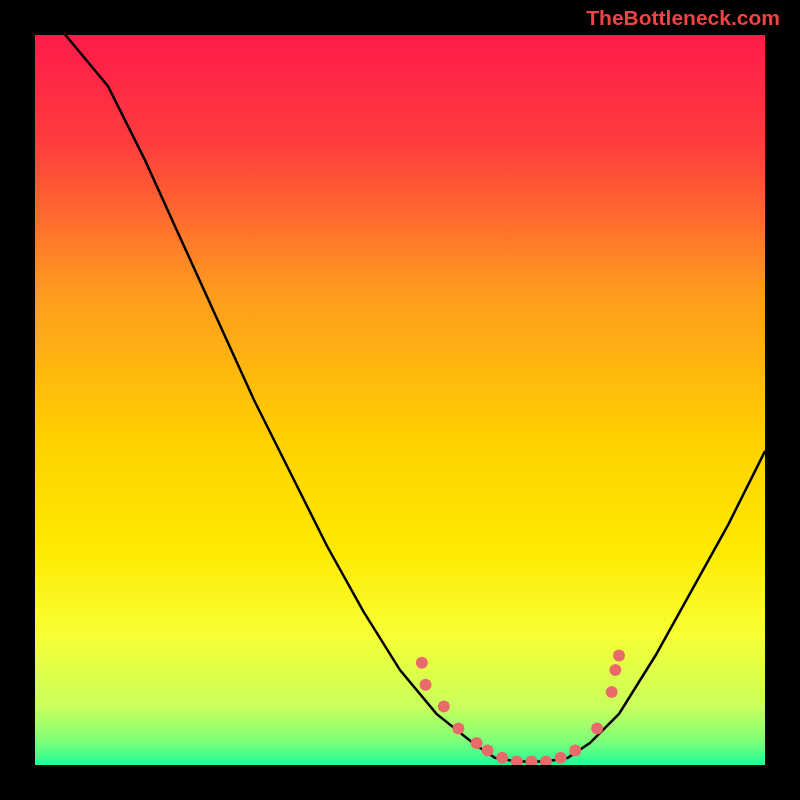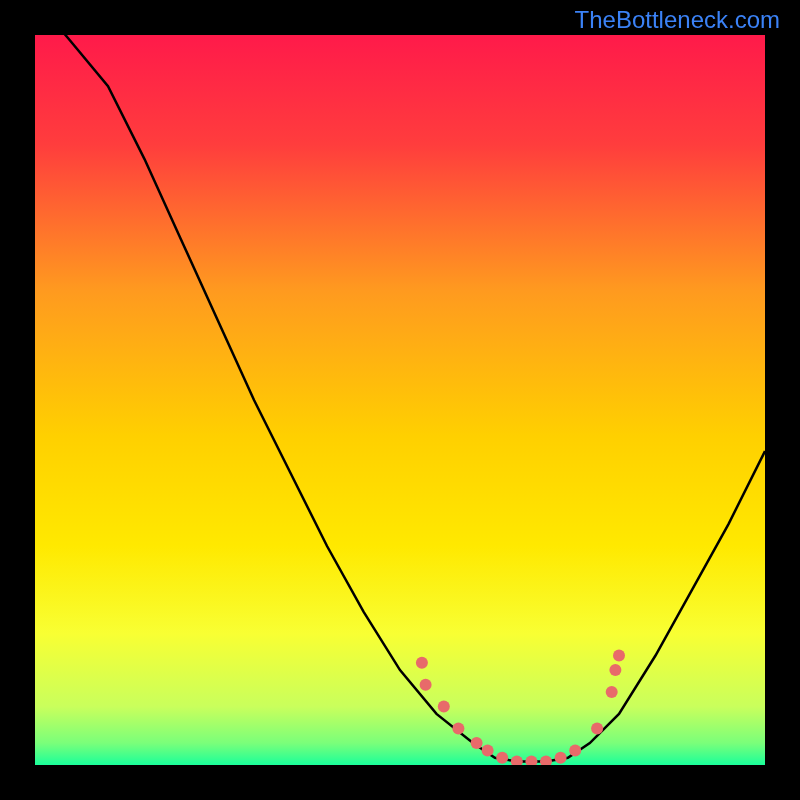--- a/index.html
+++ b/index.html
@@ -9,23 +9,23 @@
     width: 800px;
     height: 800px;
     overflow: hidden;
     position: relative;
     font-family: Arial, sans-serif;
   }
   .watermark {
     position: absolute;
     top: 6px;
     right: 20px;
-    color: #3b82f6;
-    font-size: 24px;
-    font-weight: 400;
+    color: #ef4444;
+    font-size: 21px;
+    font-weight: 700;
     z-index: 10;
   }
   .chart-area {
     position: absolute;
     left: 35px;
     top: 35px;
     width: 730px;
     height: 730px;
   }
   .gradient-bg {

